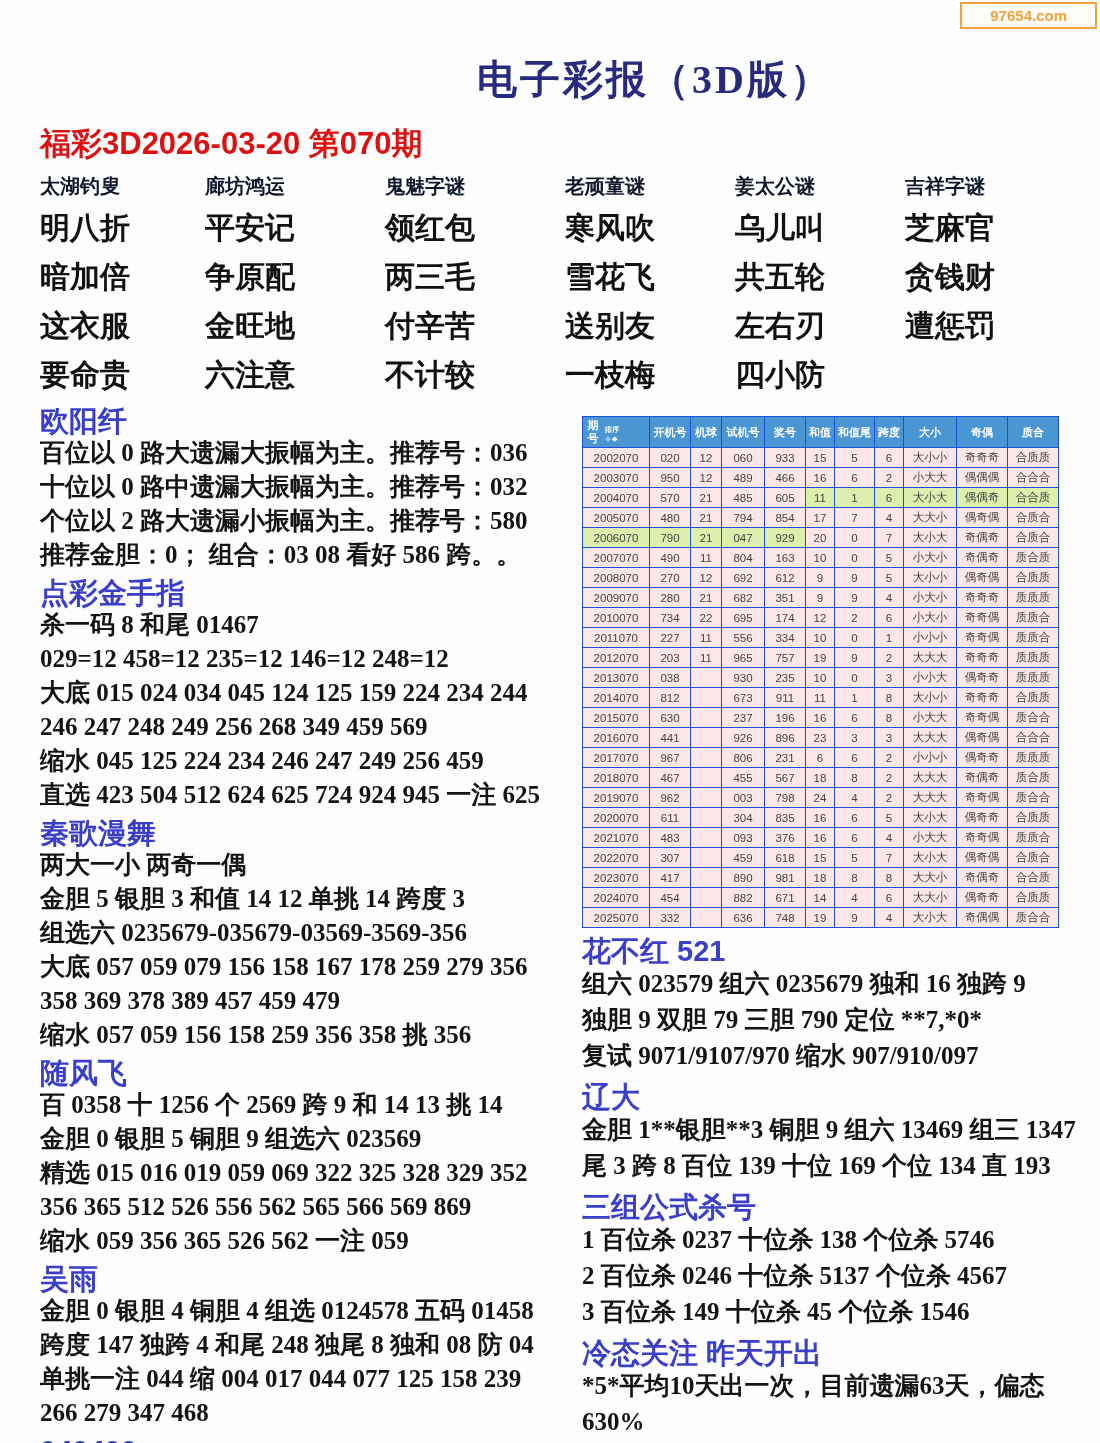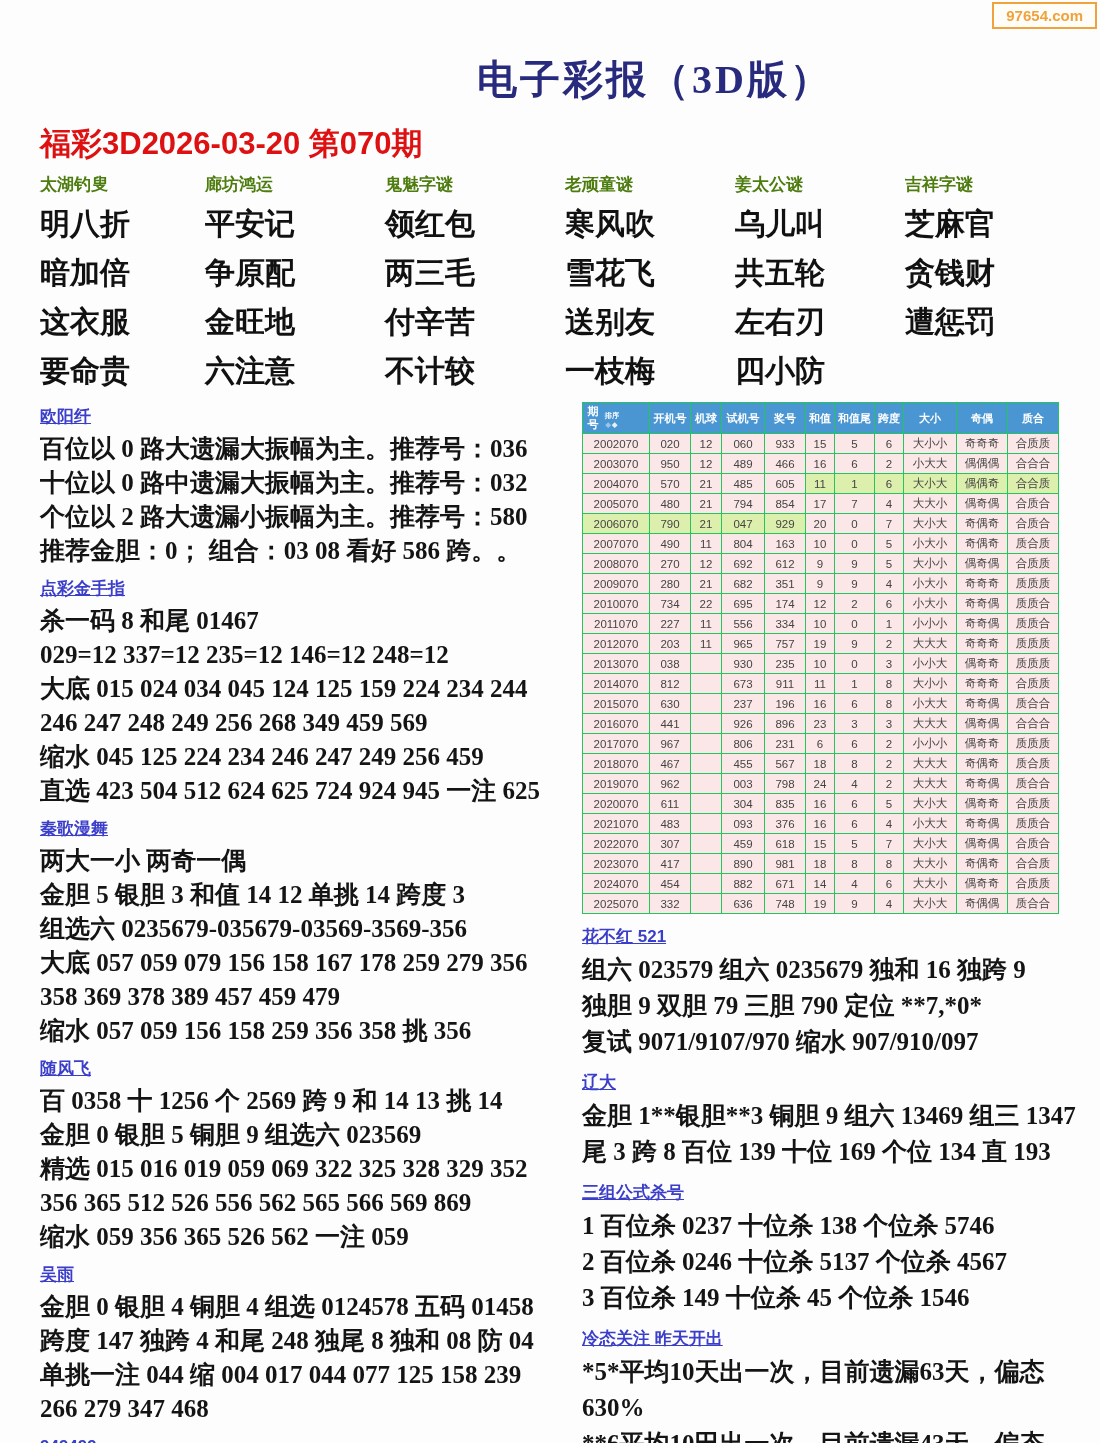--- a/index.html
+++ b/index.html
@@ -3,35 +3,35 @@
 <meta charset="utf-8">
 <style>
   :root{
     --red:#dd1111; --navy:#272a7d; --secblue:#3a3ec9; --hdrblue:#4a96d2;
     --pink:#fbe7e7; --green:#ddefad; --badge:#f0a23c;
   }
   *{margin:0;padding:0;box-sizing:border-box;}
   body{background:#888;font-family:"Liberation Sans",sans-serif;}
   .page{position:relative;width:1100px;height:1443px;margin:0 auto;background:#fdfdfd;overflow:hidden;}
   .badge{position:absolute;top:2px;right:3px;border:2px solid var(--badge);color:var(--badge);
-    background:#fffdf8;font-size:15px;font-weight:bold;padding:3px 12px;cursor:pointer;}
+    background:#fffdf8;font-size:15px;font-weight:bold;padding:3px 28px;cursor:pointer;}
   .main-title{width:fit-content;margin:52px auto 0 auto;transform:translateX(105px);
     font-family:"Liberation Serif",serif;font-weight:bold;font-size:40px;letter-spacing:3px;color:var(--navy);}
   .issue{margin:16px 0 4px 40px;color:var(--red);font-size:31px;font-weight:bold;letter-spacing:0px;}
   .riddles{display:grid;grid-template-columns:165px 180px 180px 170px 170px 1fr;padding:4px 10px 0 40px;}
-  .riddle-title{color:#4d7c0f;font-size:17px;font-weight:bold;margin-bottom:4px;}
+  .riddle-title{color:#0f172a;font-size:20px;font-weight:bold;margin-bottom:4px;}
   .riddle-item{font-size:30px;font-weight:bold;color:#111;margin-top:8px;font-family:"Liberation Sans",sans-serif;}
   .columns{display:flex;padding-left:40px;margin-top:4px;}
   .left{width:528px;flex:none;}
   .right{width:520px;flex:none;padding-left:14px;}
-  .sec-title{color:var(--secblue);font-size:17px;font-weight:bold;margin-top:6px;line-height:30px;text-decoration:underline;}
+  .sec-title{color:var(--secblue);font-size:29px;font-weight:bold;margin-top:6px;line-height:30px;}
   .sec-line{font-family:"Liberation Serif",serif;font-size:25px;font-weight:bold;color:#141414;line-height:34px;white-space:nowrap;}
   .right .sec-line{line-height:36px;white-space:normal;}
   .right .sec-title{margin-top:8px;}
-  table{border-collapse:separate;border-spacing:1px;background:#22c55e;margin-top:6px;}
+  table{border-collapse:separate;border-spacing:1px;background:#1d4ed8;margin-top:16px;}
   th{background:var(--hdrblue);color:#fff;font-size:11px;font-weight:bold;padding:2px 3px;vertical-align:middle;line-height:13px;}
   td{background:var(--pink);color:#444;font-size:11.5px;text-align:center;padding:2px 3px;height:19px;
      font-family:"Liberation Sans",sans-serif;white-space:nowrap;}
   td.green{background:var(--green);}
   .issue-th{display:flex;align-items:center;gap:4px;}
   .issue-th .two{width:14px;line-height:13px;}
   .sort{display:flex;flex-direction:column;align-items:center;cursor:pointer;}
   .sort-label{font-size:8px;transform:scale(0.9);}
   .sort-arrows{font-size:7px;letter-spacing:1px;line-height:6px;}
   .sort-arrows .a1{color:#9cc4e8;} .sort-arrows .a2{color:#e6f1fb;}
@@ -95,21 +95,21 @@
         <div class="section">
           <div class="sec-title">欧阳纤</div>
           <div class="sec-line">百位以 0 路大遗漏大振幅为主。推荐号：036</div>
           <div class="sec-line">十位以 0 路中遗漏大振幅为主。推荐号：032</div>
           <div class="sec-line">个位以 2 路大遗漏小振幅为主。推荐号：580</div>
           <div class="sec-line">推荐金胆：0；  组合：03 08 看好 586 跨。。</div>
         </div>
         <div class="section">
           <div class="sec-title">点彩金手指</div>
           <div class="sec-line">杀一码 8 和尾 01467</div>
-          <div class="sec-line">029=12 337=12 235=12 146=12 248=12</div>
+          <div class="sec-line">029=12 458=12 235=12 146=12 248=12</div>
           <div class="sec-line">大底 015 024 034 045 124 125 159 224 234 244</div>
           <div class="sec-line">246 247 248 249 256 268 349 459 569</div>
           <div class="sec-line">缩水 045 125 224 234 246 247 249 256 459</div>
           <div class="sec-line">直选 423 504 512 624 625 724 924 945 一注 625</div>
         </div>
         <div class="section">
           <div class="sec-title">秦歌漫舞</div>
           <div class="sec-line">两大一小 两奇一偶</div>
           <div class="sec-line">金胆 5 银胆 3 和值 14 12 单挑 14 跨度 3</div>
           <div class="sec-line">组选六 0235679-035679-03569-3569-356</div>

